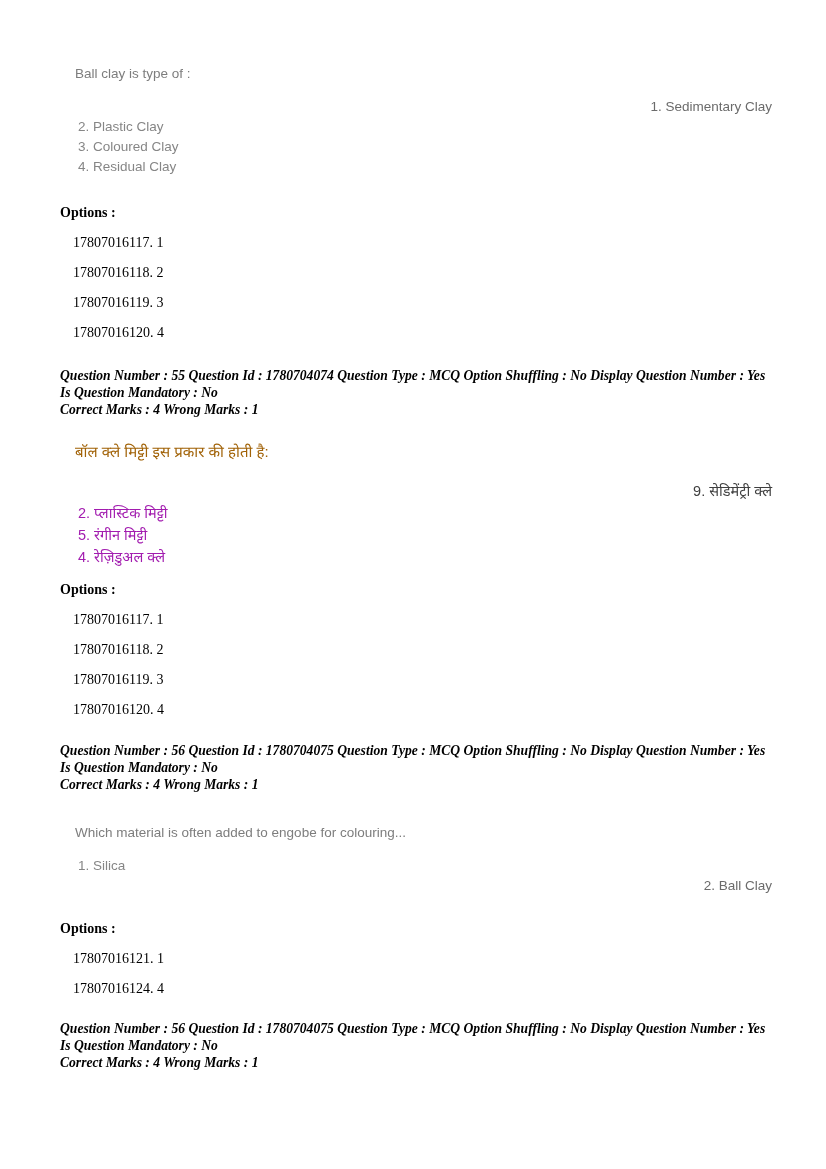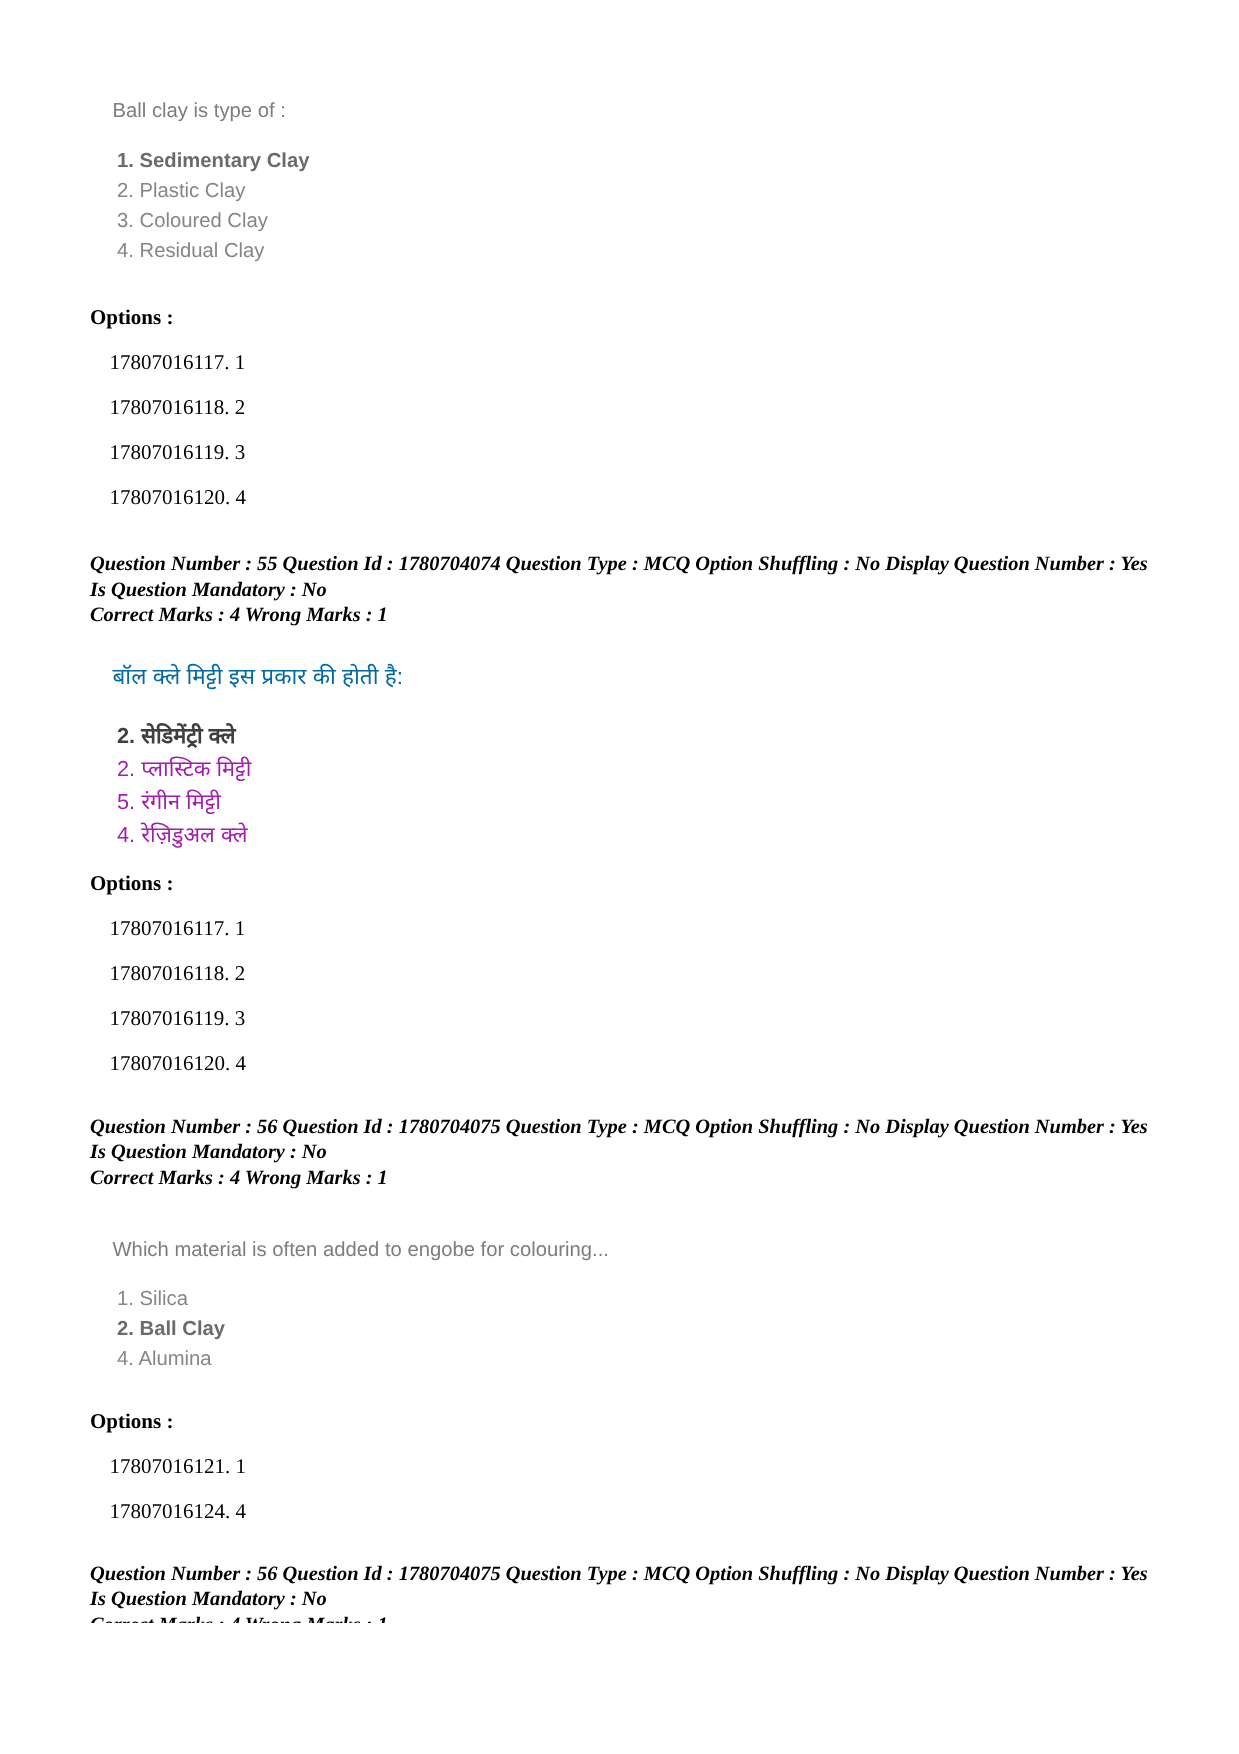--- a/index.html
+++ b/index.html
@@ -29,29 +29,29 @@
   }
   .qimg .choices { margin: 0; padding: 0 0 0 3px; list-style: none; }
   .qimg .choice {
     font-size: 13.5px;
     line-height: 20px;
     color: #868686;
   }
   .qimg.hindi .qtext {
     font-size: 15px;
     line-height: 24px;
-    color: #0369a1;
+    color: #a16207;
     margin-bottom: 16px;
   }
   .qimg.hindi .choice {
     font-size: 14.5px;
     line-height: 22px;
     color: #a21caf;
   }
-  .choice.bold { font-weight: 700; color: #6b6b6b; }
+  .choice.bold { font-weight: 400; color: #6b6b6b; text-align: right; }
   .qimg.hindi .choice.bold { color: #3f3f3f; }
 
   
   .options-block { font-size: 14px; }
   .options-label {
     font-weight: 700;
     line-height: 20px;
     margin: 0;
   }
   .option-id {
@@ -102,21 +102,21 @@
 
   <div class="meta-block mb-22">
     <span class="meta-line">Question Number : 55 Question Id : 1780704074 Question Type : MCQ Option Shuffling : No Display Question Number : Yes</span>
     <span class="meta-line">Is Question Mandatory : No</span>
     <span class="meta-line">Correct Marks : 4 Wrong Marks : 1</span>
   </div>
 
   <div class="qimg hindi mb-12">
     <p class="qtext">बॉल क्ले मिट्टी इस प्रकार की होती है:</p>
     <ul class="choices">
-      <li class="choice bold">2. सेडिमेंट्री क्ले</li>
+      <li class="choice bold">9. सेडिमेंट्री क्ले</li>
       <li class="choice">2. प्लास्टिक मिट्टी</li>
       <li class="choice">5. रंगीन मिट्टी</li>
       <li class="choice">4. रेज़िडुअल क्ले</li>
     </ul>
   </div>
 
   <div class="options-block mb-22">
     <p class="options-label">Options :</p>
     <p class="option-id">17807016117. 1</p>
     <p class="option-id">17807016118. 2</p>
@@ -128,21 +128,20 @@
     <span class="meta-line">Question Number : 56 Question Id : 1780704075 Question Type : MCQ Option Shuffling : No Display Question Number : Yes</span>
     <span class="meta-line">Is Question Mandatory : No</span>
     <span class="meta-line">Correct Marks : 4 Wrong Marks : 1</span>
   </div>
 
   <div class="qimg mb-23">
     <p class="qtext">Which material is often added to engobe for colouring...</p>
     <ul class="choices">
       <li class="choice">1. Silica</li>
       <li class="choice bold">2. Ball Clay</li>
-      <li class="choice">4. Alumina</li>
     </ul>
   </div>
 
   <div class="options-block mb-21">
     <p class="options-label">Options :</p>
     <p class="option-id">17807016121. 1</p>
     <p class="option-id">17807016124. 4</p>
   </div>
 
   <div class="meta-block">

